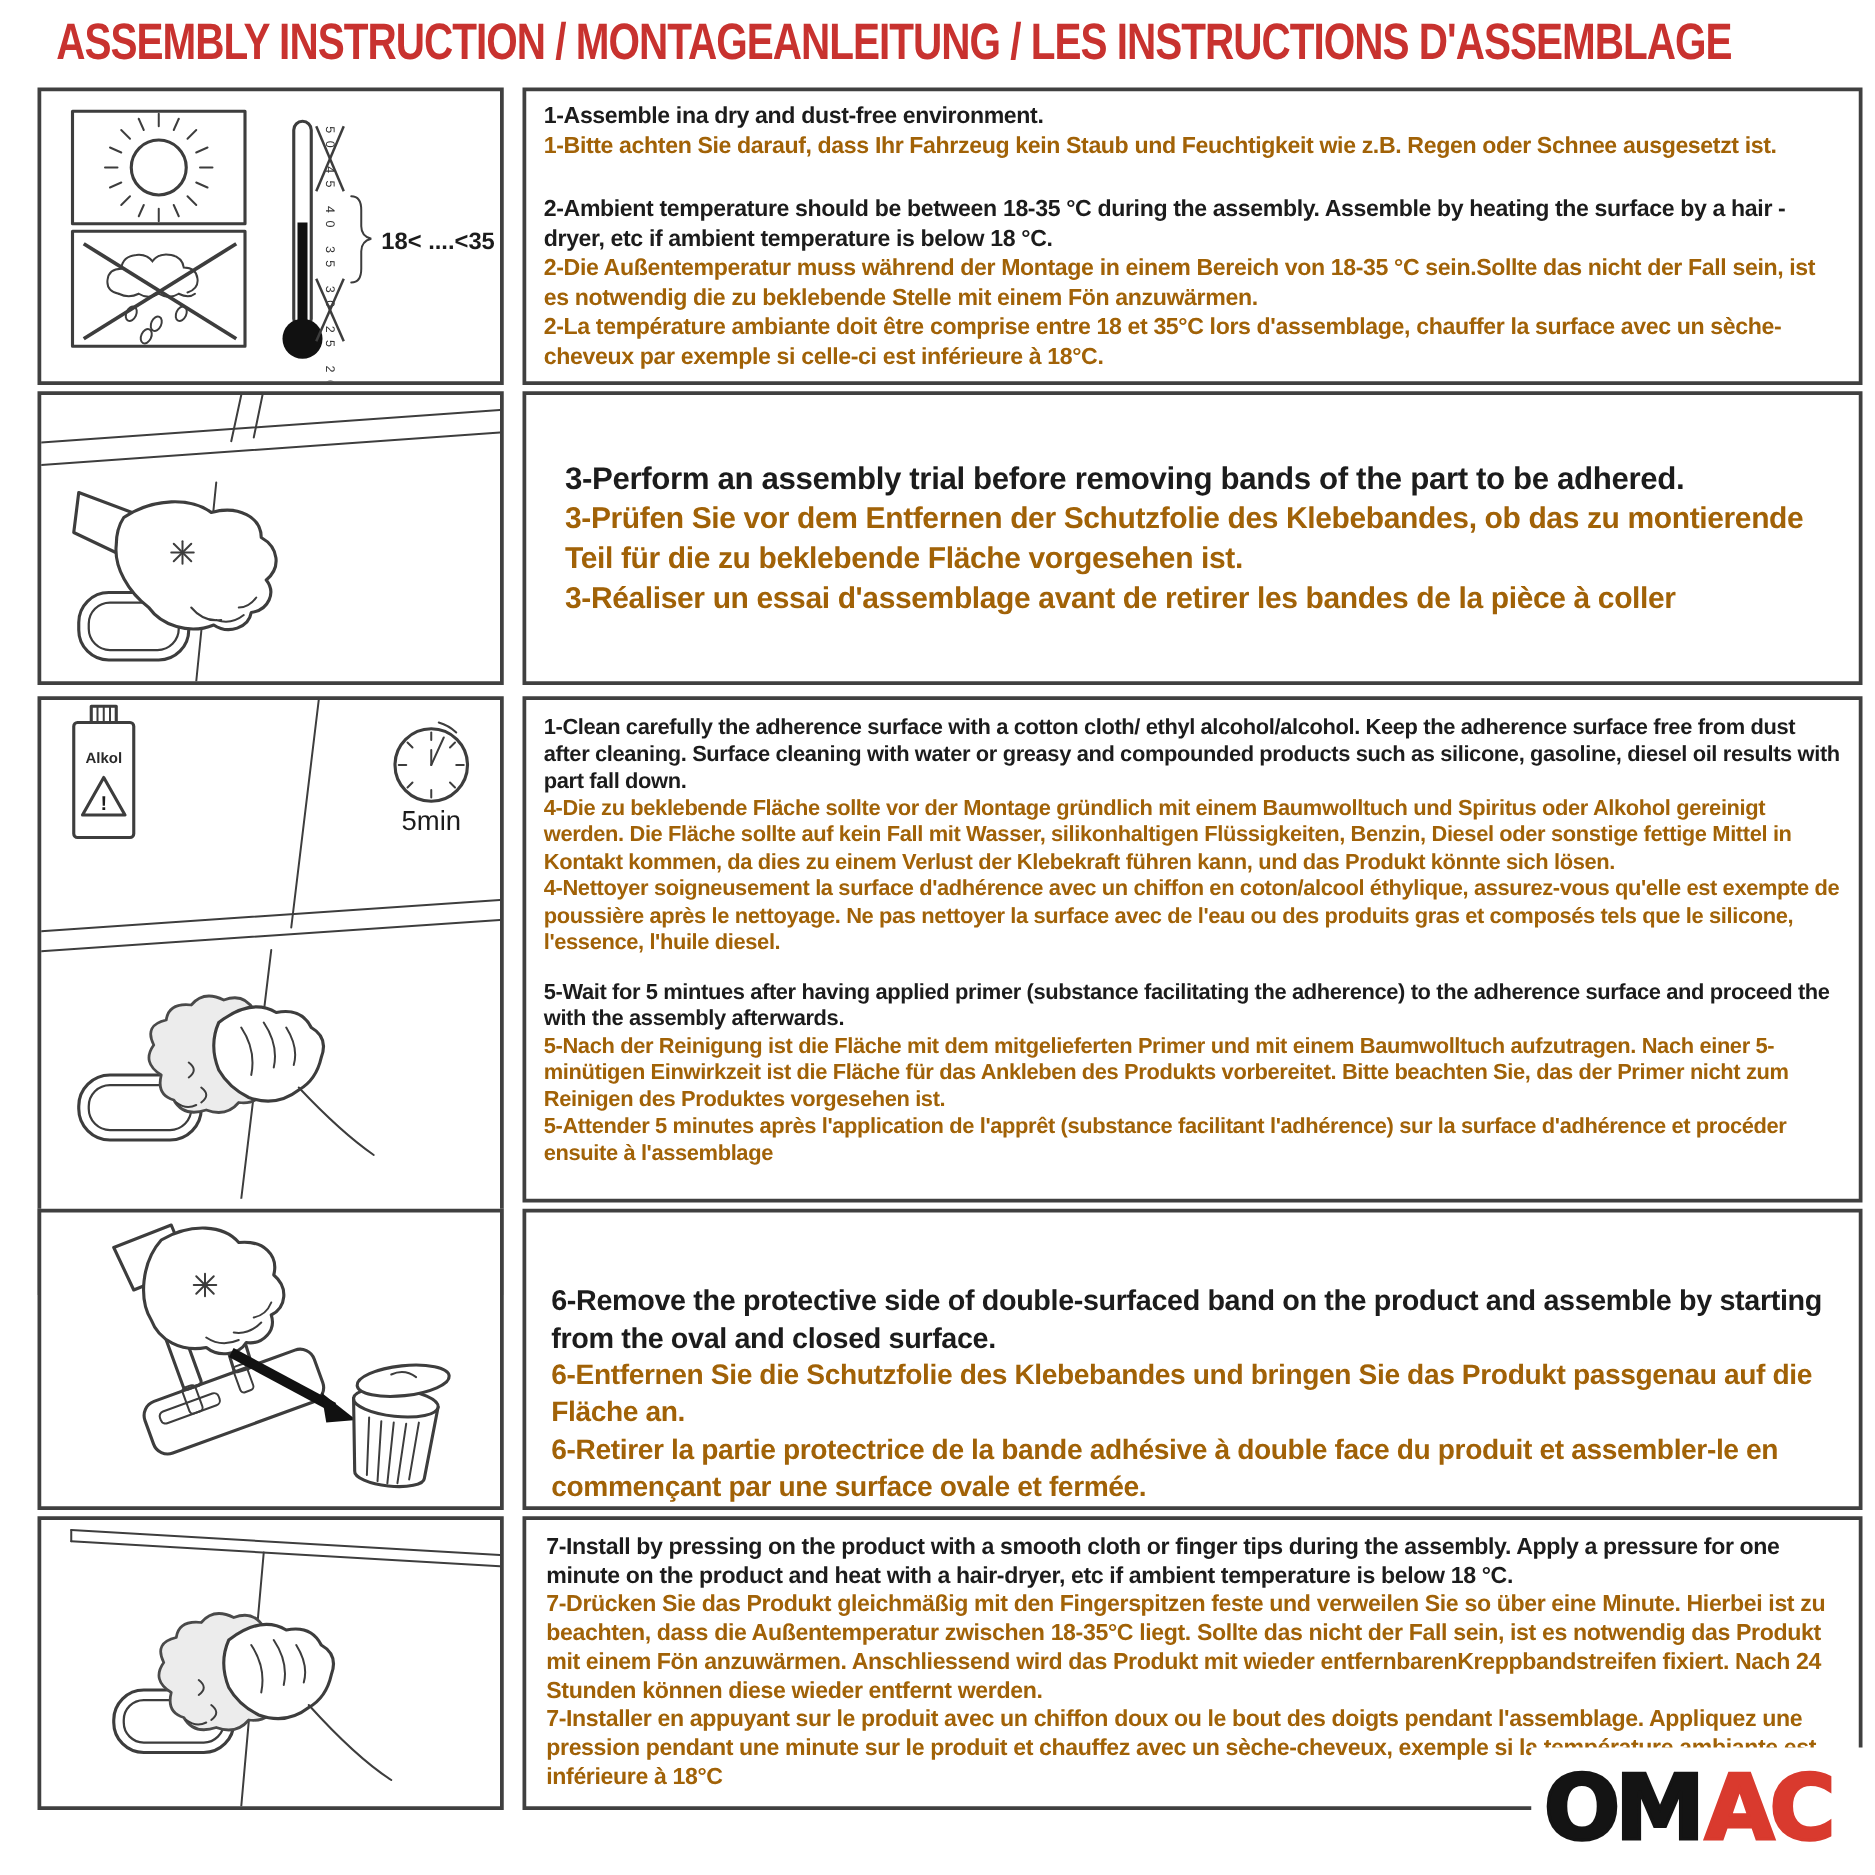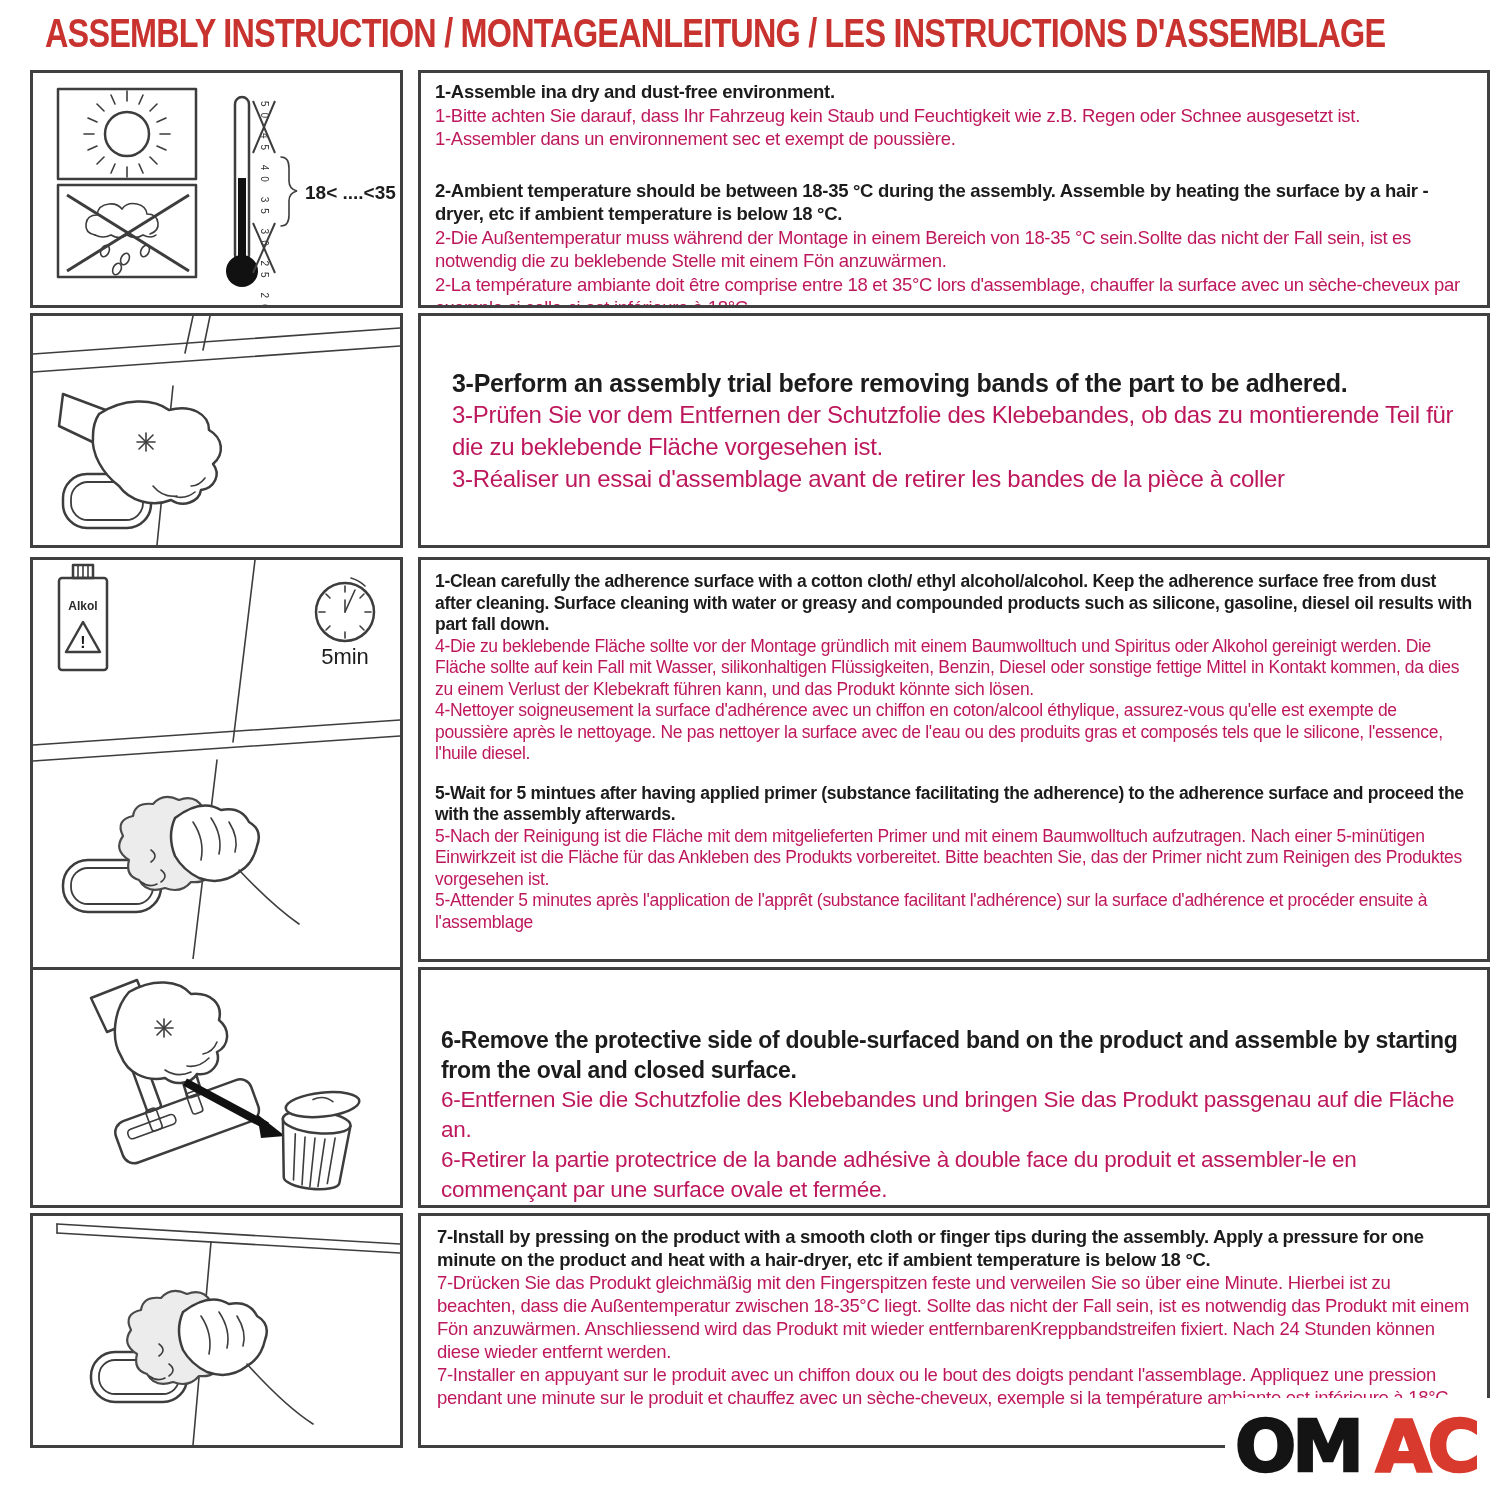--- a/index.html
+++ b/index.html
@@ -7,21 +7,21 @@
         font-family:"Liberation Sans", sans-serif;color:#1c1c1c;}
   .title{position:absolute;left:45px;top:10px;font-size:41px;font-weight:bold;
          color:#c8322f;white-space:nowrap;letter-spacing:-1px;
          transform:scaleX(.79);transform-origin:left center;}
   .box{position:absolute;border:3px solid #404040;background:#fff;box-sizing:border-box;}
   .figbox{left:30px;width:373px;}
   .textbox{left:418px;width:1072px;overflow:hidden;}
   .textbox .blk{margin:0;}
   .textbox p{margin:0;letter-spacing:-0.3px;}
   .en{font-weight:bold;}
-  .de,.fr{font-weight:normal;color:#be185d;}
+  .de,.fr{font-weight:bold;color:#a16207;}
   
   .t1{padding:7px 14px;font-size:18.5px;line-height:23.5px;}
   .t1 .blk + .blk{margin-top:28px;}
   .t2{display:flex;flex-direction:column;justify-content:center;padding:0 20px;
       font-size:24px;line-height:32px;}
   .t2 .en{font-size:25px;}
   .t3{padding:11px 14px;font-size:17.5px;line-height:21.5px;}
   .t3 .blk + .blk{margin-top:18px;}
   .t4{display:flex;flex-direction:column;justify-content:flex-end;padding:0 20px;
       font-size:22.5px;line-height:30px;}
@@ -31,21 +31,21 @@
   .lineart{stroke:#3d3d3d;stroke-width:2.5;fill:none;stroke-linecap:round;stroke-linejoin:round;}
   .thin{stroke:#3d3d3d;stroke-width:1.6;fill:none;stroke-linecap:round;}
   .fillwhite{fill:#ffffff;}
   .cloth{fill:#ececec;stroke:#4a4a4a;stroke-width:2.2;stroke-linejoin:round;}
   .logo{position:absolute;left:1225px;top:1398px;width:275px;height:84px;background:#fff;
         display:flex;align-items:flex-end;justify-content:flex-start;padding-left:10px;
         box-sizing:border-box;z-index:5;}
   .logo span{font-family:"DejaVu Sans", sans-serif;font-weight:900;font-size:72px;
              line-height:72px;letter-spacing:-4px;-webkit-text-stroke:2.5px currentColor;}
   .logo .lblack{color:#141414;margin-top:25px;}
-  .logo .lred{color:#d93a2e;margin-left:16px;}
+  .logo .lred{color:#d93a2e;margin-left:4px;}
 </style>
 </head>
 <body>
 
 <div class="page">
 
   <div class="title">ASSEMBLY INSTRUCTION / MONTAGEANLEITUNG / LES INSTRUCTIONS D'ASSEMBLAGE</div>
 
   <div class="box figbox" style="top:70px;height:238px;">
     <svg width="367" height="232" viewBox="0 0 367 232">
@@ -104,21 +104,20 @@
         </g>
         <path d="M248,84 Q256,84 256,95 L256,108 Q256,116 264,118 Q256,120 256,128 L256,142 Q256,153 248,153" class="thin"></path>
         <text x="272" y="126" font-size="19" font-weight="bold" fill="#1c1c1c">18&lt; ....&lt;35 C</text>
       </g>
     </svg>
   </div>
   <div class="box textbox t1" style="top:70px;height:238px;">
     <div class="blk">
       <p class="en">1-Assemble ina dry and dust-free environment.</p>
       <p class="de">1-Bitte achten Sie darauf, dass Ihr Fahrzeug kein Staub und Feuchtigkeit wie z.B. Regen oder Schnee ausgesetzt ist.</p>
-      <p class="fr">1-Assembler dans un environnement sec et exempt de poussière.</p>
     </div>
     <div class="blk">
       <p class="en">2-Ambient temperature should be between 18-35 °C  during the assembly. Assemble by heating the surface by a hair -dryer, etc if ambient temperature is below 18 °C.</p>
       <p class="de">2-Die Außentemperatur muss während der Montage in einem Bereich von 18-35 °C  sein.Sollte das nicht der Fall sein, ist es notwendig die zu beklebende Stelle mit einem Fön anzuwärmen.</p>
       <p class="fr">2-La température ambiante doit être comprise entre 18 et 35°C lors d'assemblage, chauffer la surface avec un sèche-cheveux par exemple si celle-ci est inférieure à 18°C.</p>
     </div>
   </div>
 
   <div class="box figbox" style="top:313px;height:235px;">
     <svg width="367" height="229" viewBox="0 0 367 229">

